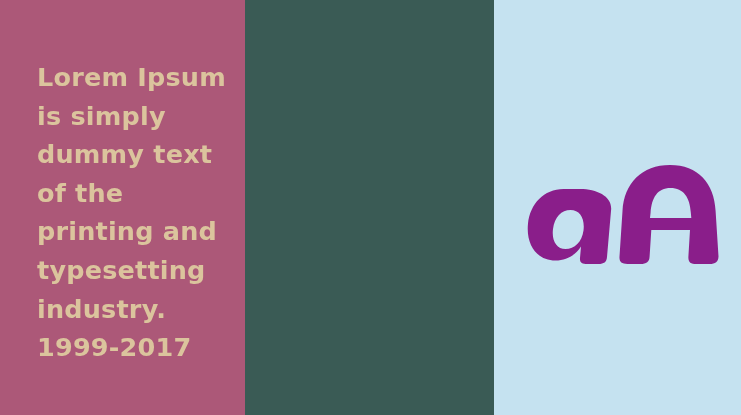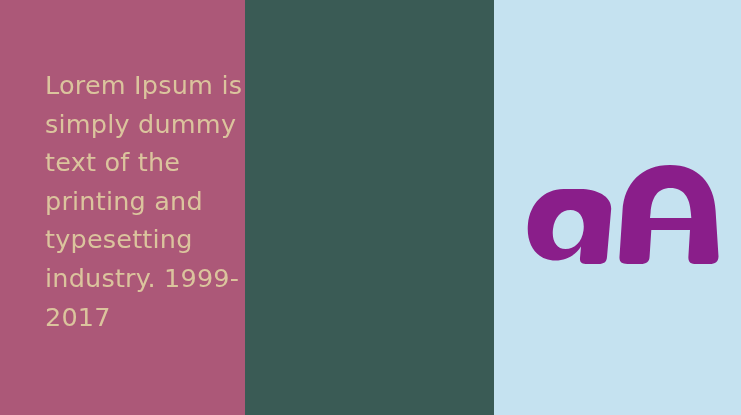--- a/index.html
+++ b/index.html
@@ -37,24 +37,24 @@
     width: 247px;
     background: #c5e2f0;
     display: flex;
     align-items: center;
     justify-content: center;
   }
 
   
   .sample-text {
     position: absolute;
-    margin: 16px;
+    margin: 8px;
     padding: 0;
     font-family: "DejaVu Sans", sans-serif;
-    font-weight: normal;
+    font-weight: bold;
     white-space: pre-line;
     letter-spacing: 0.2px;
   }
   .sample-left {
     left: 29px;
     top: 50px;
     width: 205px;
     color: #dbc49d;
     font-size: 25.5px;
     line-height: 38.6px;

